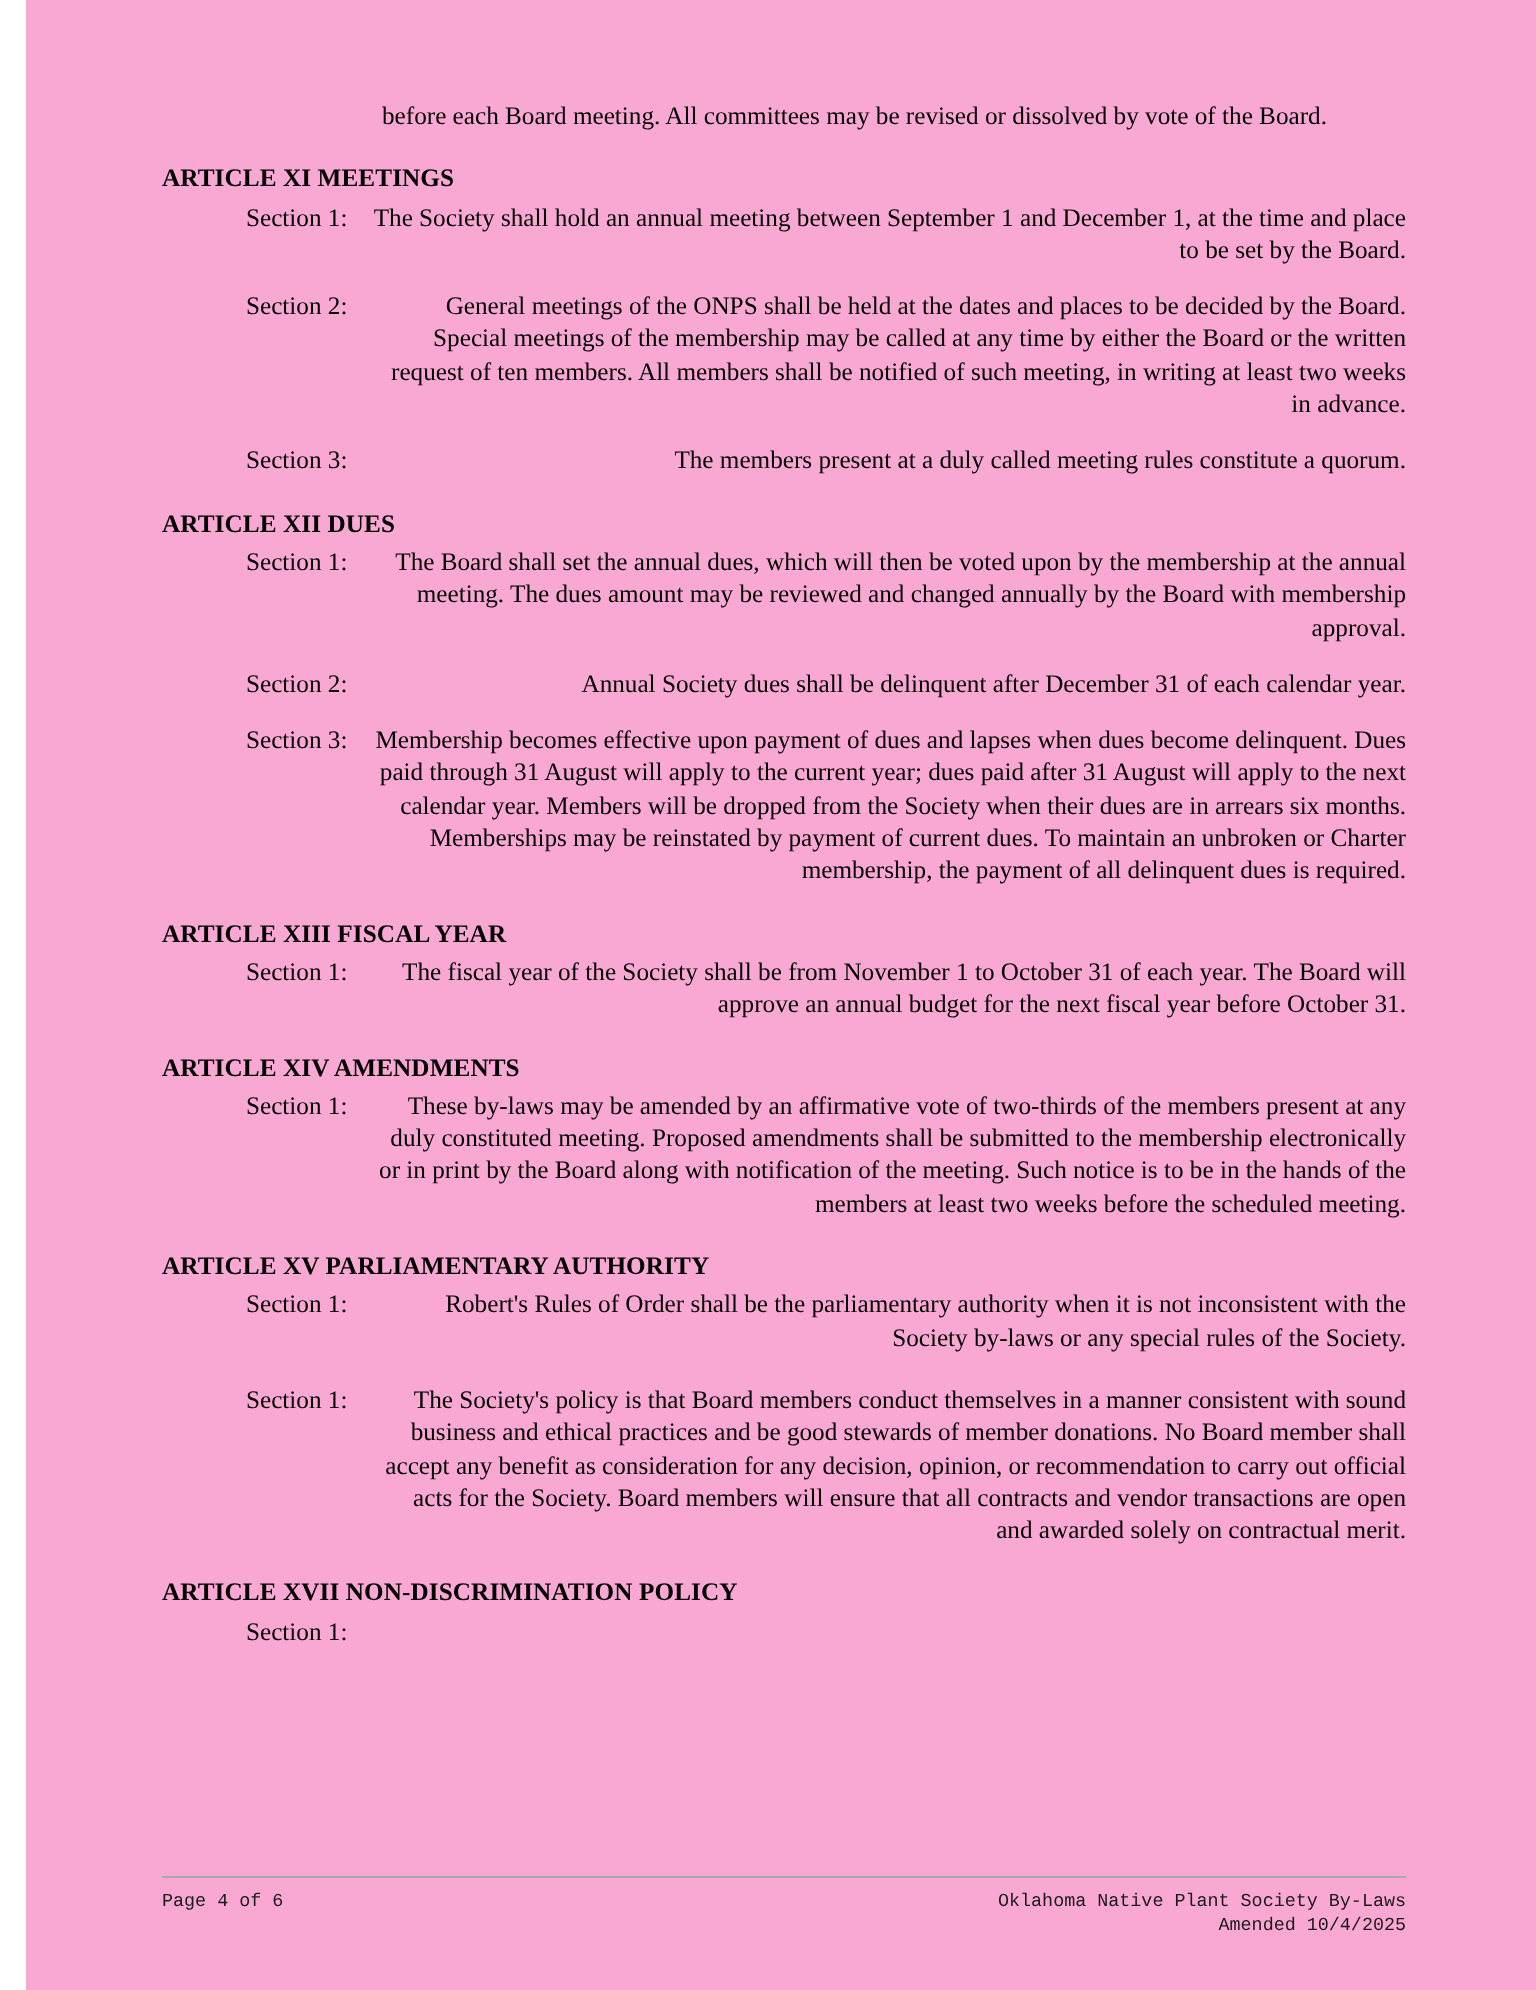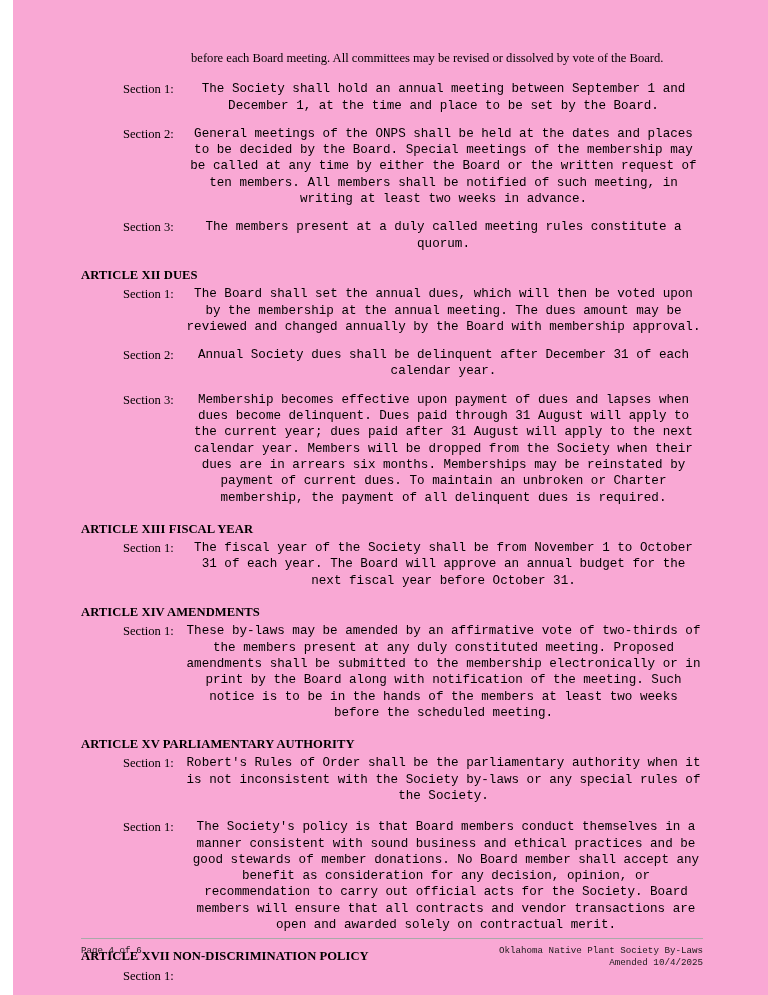--- a/index.html
+++ b/index.html
@@ -59,22 +59,21 @@
   }
   .section-label {
     flex: 0 0 auto;
     width: 68px;
     padding-left: 42px;
     box-sizing: border-box;
     white-space: nowrap;
   }
   .section-body {
     flex: 1 1 auto;
-    text-align: center;
-    font-family: Liberation Mono, monospace;
+    text-align: right;
   }
   .section.wide-gap .section-body {
     padding-left: 5px;
   }
 
   
   .footer {
     position: absolute;
     left: 68px;
     top: 938px;
@@ -102,20 +101,21 @@
 <body>
 
 <div class="page">
 
   <div class="content">
 
     <p class="cont-para">before each Board meeting.  All committees may be revised or dissolved by vote of the Board.</p>
 
     <div id="articles">
         <div class="article">
+          <div class="article-heading">ARTICLE XI MEETINGS</div>
           <div class="section">
             <div class="section-label">Section 1:</div>
             <div class="section-body">The Society shall hold an annual meeting between September 1 and December 1, at the time and place to be set by the Board.</div>
           </div>
           <div class="section">
             <div class="section-label">Section 2:</div>
             <div class="section-body">General meetings of the ONPS shall be held at the dates and places to be decided by the Board.  Special meetings of the membership may be called at any time by either the Board or the written request of ten members.  All members shall be notified of such meeting, in writing at least two weeks in advance.</div>
           </div>
           <div class="section">
             <div class="section-label">Section 3:</div>

